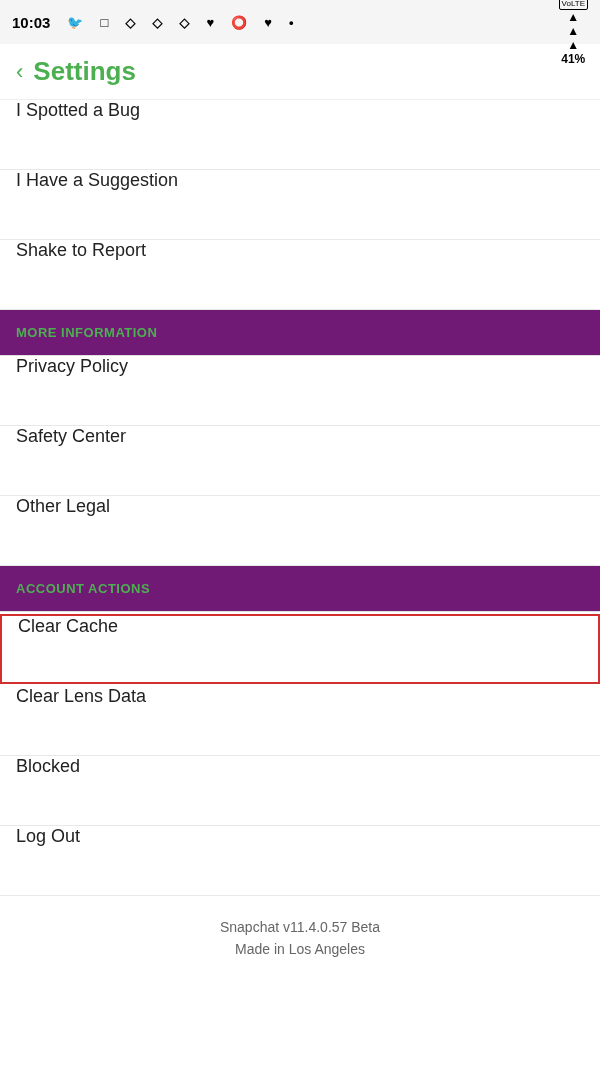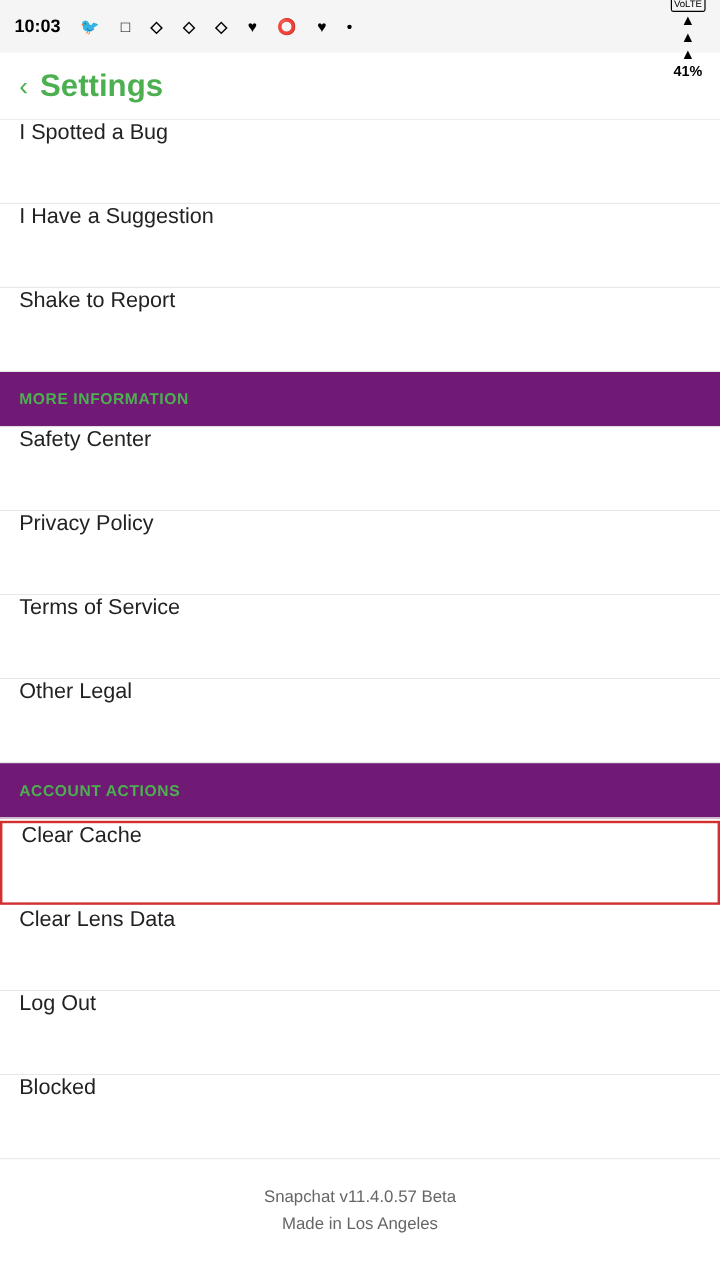--- a/index.html
+++ b/index.html
@@ -148,47 +148,44 @@
   <div class="menu-item">
     <span class="menu-item-text">Shake to Report</span>
   </div>
 </div>
 
 <div>
   <div class="section-header">
     <span class="section-header-text">MORE INFORMATION</span>
   </div>
   <div class="menu-item">
-    <span class="menu-item-text">Safety Center</span>
-  </div>
-  <div class="menu-item">
     <span class="menu-item-text">Privacy Policy</span>
   </div>
   <div class="menu-item">
-    <span class="menu-item-text">Terms of Service</span>
+    <span class="menu-item-text">Safety Center</span>
   </div>
   <div class="menu-item">
     <span class="menu-item-text">Other Legal</span>
   </div>
 </div>
 
 <div>
   <div class="section-header">
     <span class="section-header-text">ACCOUNT ACTIONS</span>
   </div>
   <div class="menu-item menu-item-highlighted">
     <span class="menu-item-text">Clear Cache</span>
   </div>
   <div class="menu-item">
     <span class="menu-item-text">Clear Lens Data</span>
   </div>
   <div class="menu-item">
-    <span class="menu-item-text">Log Out</span>
+    <span class="menu-item-text">Blocked</span>
   </div>
   <div class="menu-item">
-    <span class="menu-item-text">Blocked</span>
+    <span class="menu-item-text">Log Out</span>
   </div>
 </div>
 
 <div class="footer">
   <div class="footer-text">Snapchat v11.4.0.57 Beta</div>
   <div class="footer-text">Made in Los Angeles</div>
 </div>
 
 </body></html>

